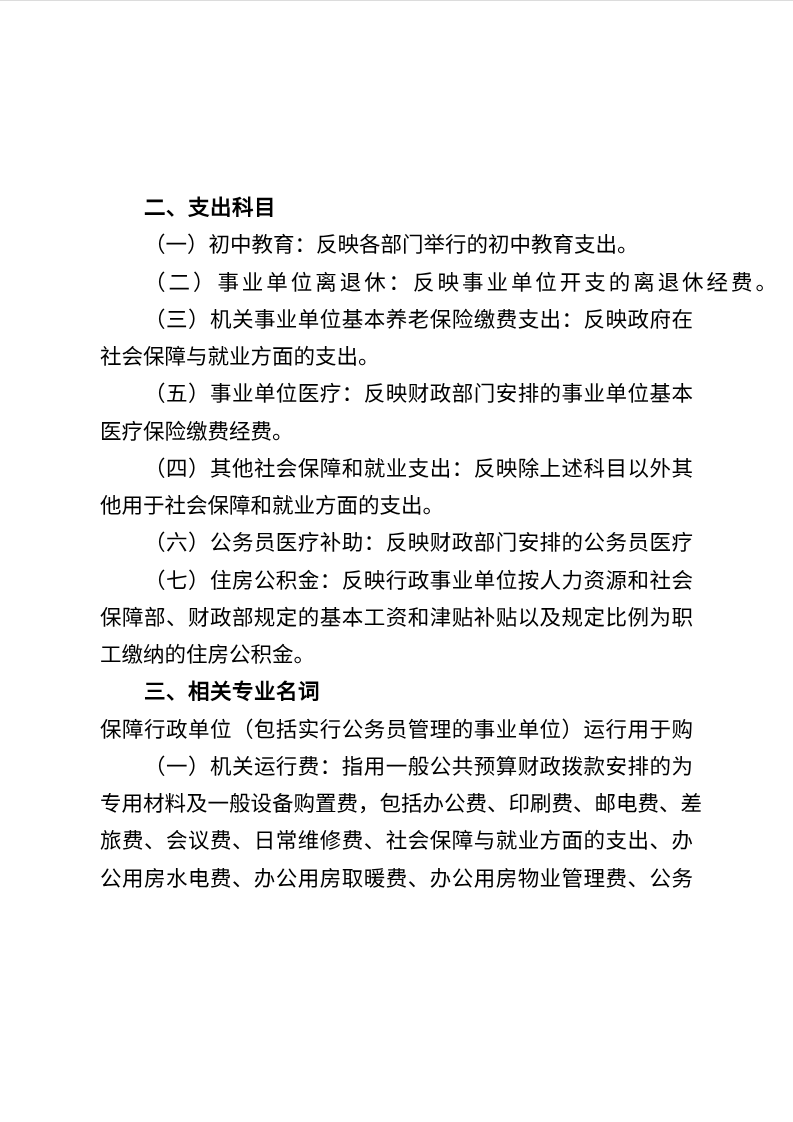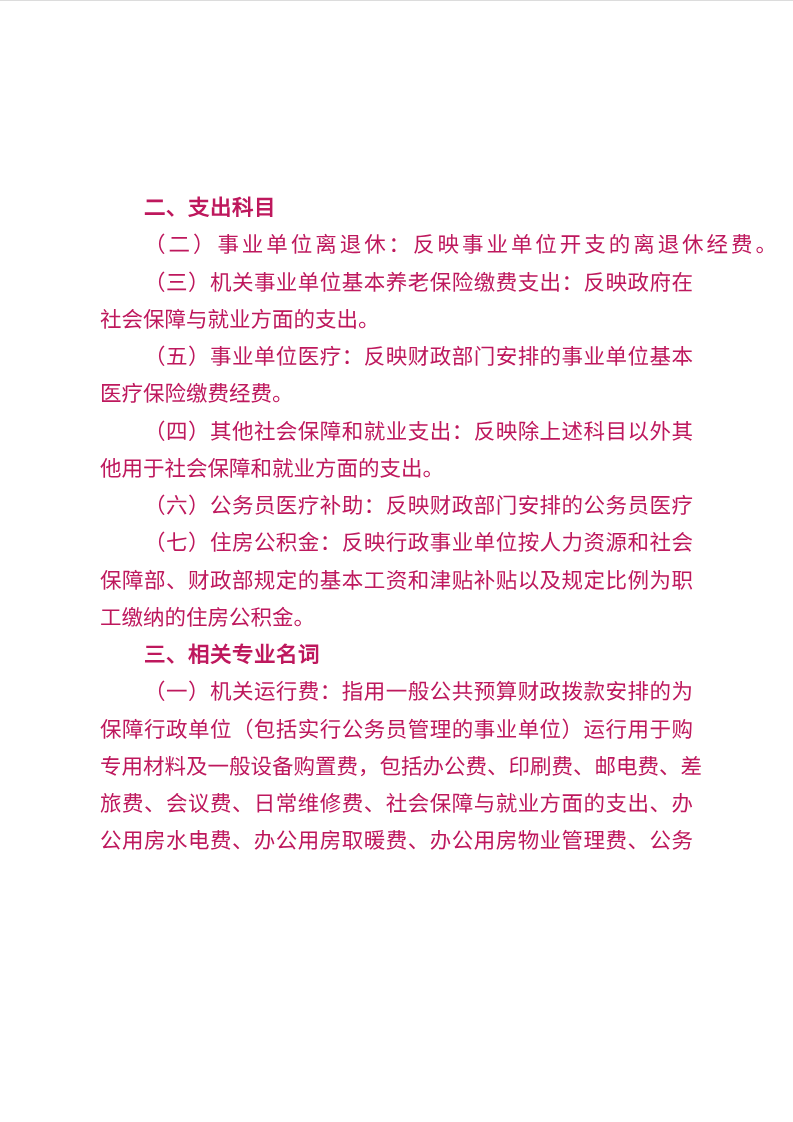--- a/index.html
+++ b/index.html
@@ -6,21 +6,21 @@
   .page {
     position: relative;
     width: 793px;
     height: 1122px;
     background: #ffffff;
     box-sizing: border-box;
     padding: 189px 100px 0 100px;
     border-top: 1px solid #dcdcdc;
     overflow: hidden;
     font-family: "Liberation Serif", "DejaVu Serif", serif;
-    color: #be185d;
+    color: #000000;
   }
   .heading, .line {
     font-size: 21.5px;
     line-height: 37.25px;
     height: 37.25px;
     white-space: nowrap;
   }
   .heading {
     font-weight: bold;
     text-indent: 44px;
@@ -34,20 +34,23 @@
   .line.fill { text-align-last: justify; }
   .line.overflow { margin-right: -84px; }
 </style>
 </head>
 <body>
 
 <div class="page">
   <div id="doc">
       <div class="heading">二、支出科目</div>
       <div class="para">
+        <div class="line first">（一）初中教育：反映各部门举行的初中教育支出。</div>
+      </div>
+      <div class="para">
         <div class="line first fill overflow">（二）事业单位离退休：反映事业单位开支的离退休经费。</div>
       </div>
       <div class="para">
         <div class="line first fill">（三）机关事业单位基本养老保险缴费支出：反映政府在</div>
         <div class="line">社会保障与就业方面的支出。</div>
       </div>
       <div class="para">
         <div class="line first fill">（五）事业单位医疗：反映财政部门安排的事业单位基本</div>
         <div class="line">医疗保险缴费经费。</div>
       </div>
@@ -58,20 +61,20 @@
       <div class="para">
         <div class="line first fill">（六）公务员医疗补助：反映财政部门安排的公务员医疗</div>
       </div>
       <div class="para">
         <div class="line first fill">（七）住房公积金：反映行政事业单位按人力资源和社会</div>
         <div class="line fill">保障部、财政部规定的基本工资和津贴补贴以及规定比例为职</div>
         <div class="line">工缴纳的住房公积金。</div>
       </div>
       <div class="heading">三、相关专业名词</div>
       <div class="para">
+        <div class="line fill">保障行政单位（包括实行公务员管理的事业单位）运行用于购</div>
         <div class="line first fill">（一）机关运行费：指用一般公共预算财政拨款安排的为</div>
-        <div class="line fill">保障行政单位（包括实行公务员管理的事业单位）运行用于购</div>
         <div class="line fill">专用材料及一般设备购置费，包括办公费、印刷费、邮电费、差</div>
         <div class="line fill">旅费、会议费、日常维修费、社会保障与就业方面的支出、办</div>
         <div class="line fill">公用房水电费、办公用房取暖费、办公用房物业管理费、公务</div>
       </div>
     </div>
 </div>
 
 </body></html>

